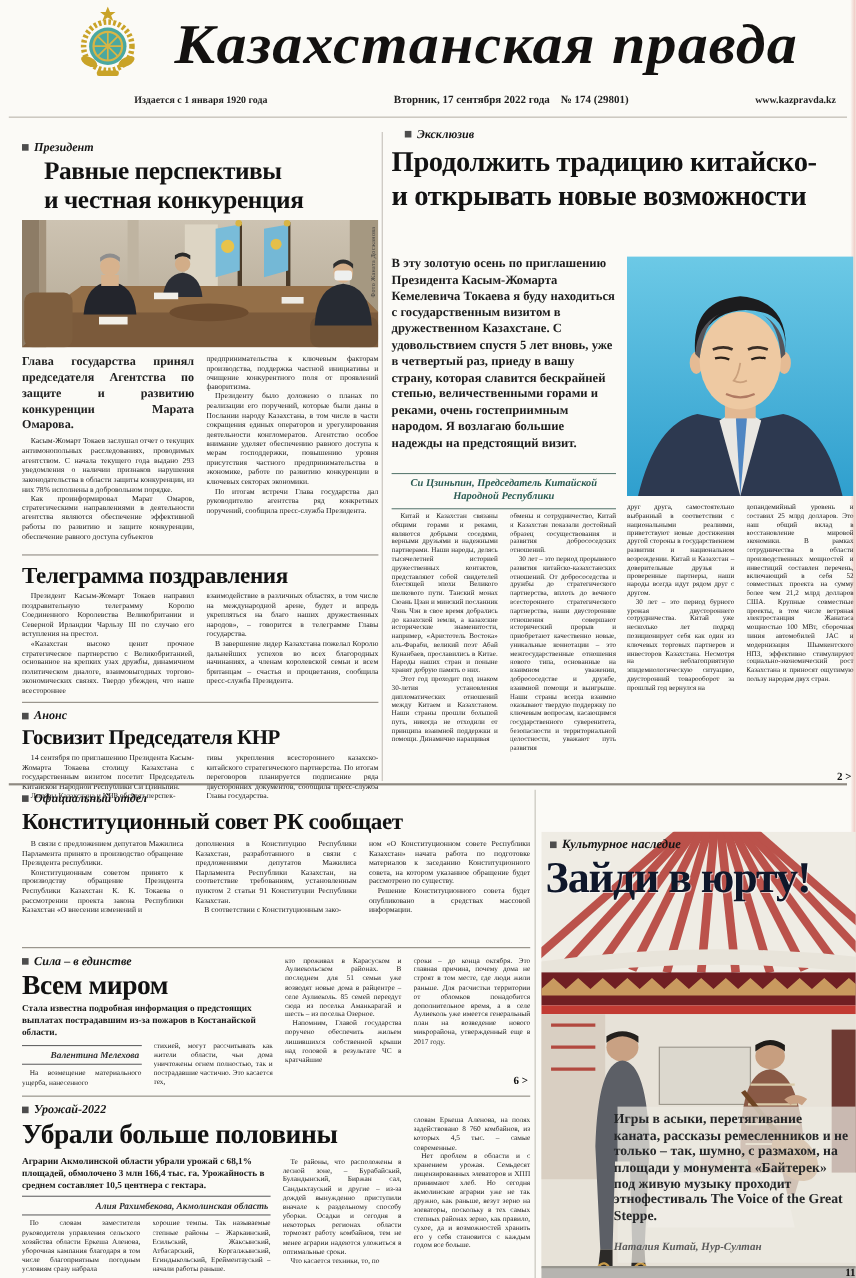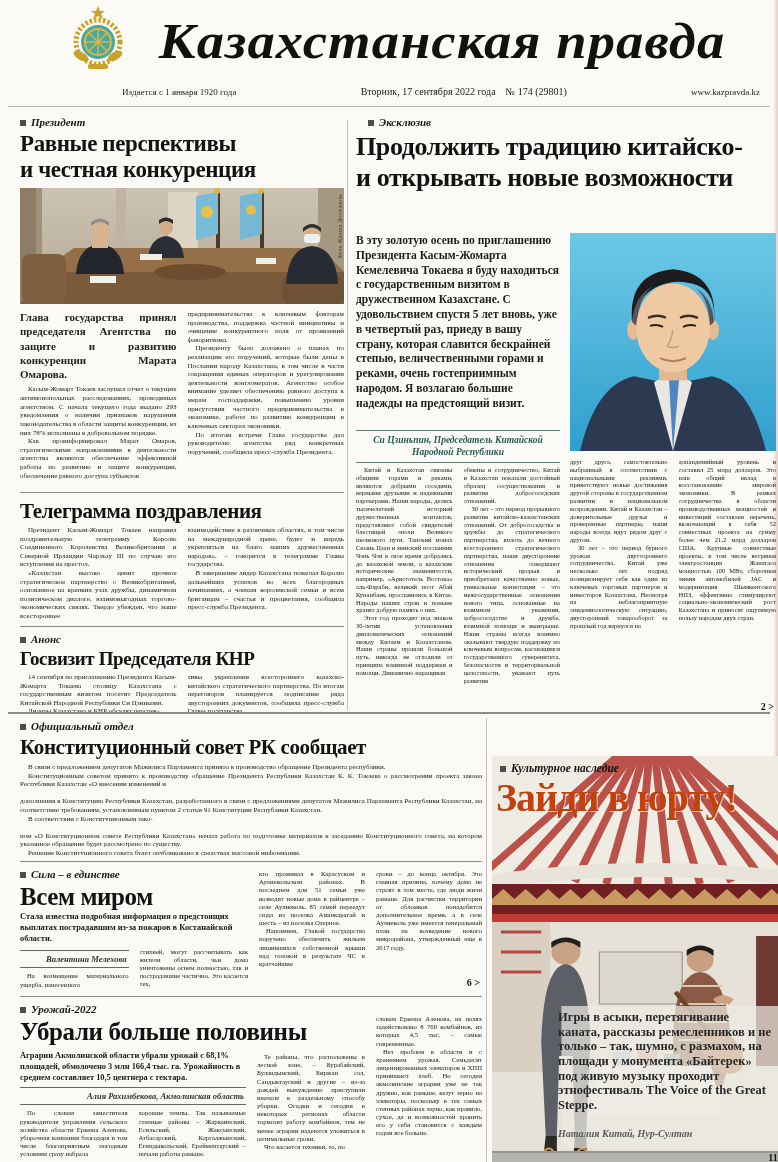--- a/index.html
+++ b/index.html
@@ -7,42 +7,42 @@
         font-family:"Liberation Serif",serif;color:#1a1a1a;}
   .scan-edge{position:absolute;right:0;top:0;width:5px;height:100%;
         background:linear-gradient(to right,rgba(244,207,201,0),#eec4bd);}
   
   .masthead{position:absolute;left:0;top:0;width:778px;height:110px;}
   .emblem{position:absolute;left:72px;top:6px;}
   .np-title{position:absolute;left:128px;top:2px;width:628px;text-align:center;
         font-size:51px;font-weight:bold;font-style:italic;letter-spacing:1px;
         color:#131110;transform:scaleX(1.07);transform-origin:center;line-height:78px;white-space:nowrap;}
   .mast-info{position:absolute;left:122px;right:18px;top:86px;display:flex;
-        justify-content:space-between;align-items:baseline;font-weight:normal;font-size:9px;color:#222;}
+        justify-content:space-between;align-items:baseline;font-weight:bold;font-size:9px;color:#222;}
   .mi-center{font-size:10px;}
   .mast-rule{position:absolute;left:8px;right:8px;top:106px;height:1px;background:#b9b4ac;}
   
   .rubric{font-weight:bold;font-style:italic;font-size:11px;color:#161616;margin:0 0 3px 0;}
   .sq{display:inline-block;width:6px;height:6px;background:#4d4d4d;margin-right:5px;}
   h1,h2{margin:0;font-weight:700;color:#121212;letter-spacing:-0.4px;font-family:"Liberation Serif",serif;}
   .hl-lines p{margin:0;}
   .rule{height:1px;background:#8f8a82;margin:6px 0;}
   .cols{display:flex;gap:11px;overflow:hidden;}
   .bcol{flex:1;overflow:hidden;font-size:7px;line-height:1.23;text-align:justify;color:#222;}
   .bcol p{margin:0;text-indent:8px;}
   .bcol.cont p:first-child{text-indent:0;}
   .byline{border-top:1px solid #666;border-bottom:1px solid #666;text-align:right;
         font-weight:bold;font-style:italic;font-size:8.5px;line-height:1.25;
         padding:3px 2px;margin:2px 0 4px;color:#333;}
   .lead-lg{font-weight:bold;font-size:11px;line-height:1.3;margin-bottom:4px;}
   .lead-sm{font-weight:bold;font-size:8.4px;line-height:1.3;margin:2px 0 3px;}
   .page-ref{font-weight:bold;font-size:10px;color:#111;}
   
-  .top-left{position:absolute;left:20px;top:116px;width:324px;}
-  .head-president{font-size:23px;line-height:26px;}
+  .top-left{position:absolute;left:20px;top:128px;width:324px;}
+  .head-president{font-size:23px;line-height:26px;margin-left:20px;}
   .photo-meeting{position:relative;width:324px;height:116px;margin-top:5px;overflow:hidden;}
   .photo-meeting svg{display:block;width:100%;height:100%;}
   .vcredit{position:absolute;right:1px;top:6px;writing-mode:vertical-rl;transform:rotate(180deg);
         font-size:5.5px;color:#3d3d3d;letter-spacing:0.3px;}
   .pres-cols{margin-top:6px;height:176px;}
   .head-telegram{font-size:21px;line-height:24px;margin-bottom:3px;}
   .tele-cols{height:94px;}
   .head-anons{font-size:19px;line-height:22px;margin-bottom:3px;}
   .anons-cols{height:50px;}
   
@@ -58,21 +58,21 @@
         border-bottom:1px solid #5f7d74;text-align:center;font-weight:bold;font-style:italic;
         font-size:9.5px;line-height:1.3;padding:3px 0;color:#2a5a52;}
   .ex-cols12{position:absolute;left:0;top:350px;width:204px;height:244px;}
   .ex-cols34{position:absolute;left:214px;top:342px;width:206px;height:252px;}
   .ex-cols12 .bcol,.ex-cols34 .bcol{font-size:6.5px;line-height:1.2;}
   .ex-pageref{position:absolute;right:2px;bottom:0;}
   
   .hrule-main{position:absolute;left:8px;right:8px;top:712px;height:2px;background:#8f8a82;}
   .bottom-left{position:absolute;left:20px;top:720px;width:462px;}
   .head-official{font-size:21px;line-height:24px;margin-bottom:4px;}
-  .off-cols{height:92px;flex-direction:column;}
+  .off-cols{height:92px;}
   
   .vm{position:relative;height:122px;}
   .vm-left{position:absolute;left:0;top:0;width:228px;}
   .head-unity{font-size:25px;line-height:27px;}
   .vm-subcols{height:52px;}
   .vm-right{position:absolute;left:239px;top:2px;width:223px;height:118px;}
   .vm .page-ref{position:absolute;right:2px;bottom:2px;}
   
   .hv{position:relative;height:178px;}
   .hv-head{position:absolute;left:0;top:0;width:352px;}
@@ -84,21 +84,21 @@
   .bcol-sm{font-size:6.7px;line-height:1.22;text-align:justify;overflow:hidden;color:#222;}
   .bcol-sm p{margin:0;text-indent:7px;}
   .bcol-sm.cont p:first-child{text-indent:0;}
   
   .vrule2{position:absolute;left:486px;top:718px;width:1px;height:444px;background:#c4c0b8;}
   .yurt{position:absolute;left:492px;top:756px;width:320px;height:444px;overflow:hidden;}
   .yurt svg{position:absolute;left:0;top:0;width:100%;height:100%;}
   .yurt-rubric{position:absolute;left:8px;top:6px;font-weight:bold;font-style:italic;
         font-size:11.5px;color:#141414;}
   .yurt-head{position:absolute;left:4px;top:18px;width:278px;font-weight:bold;font-size:40px;
-        letter-spacing:-1px;color:#c2410c;text-shadow:1px 1px 0 rgba(255,255,255,0.65);}
+        letter-spacing:-1px;color:#0f172a;text-shadow:1px 1px 0 rgba(255,255,255,0.65);}
   .yurt-caption{position:absolute;left:66px;top:254px;width:214px;font-weight:bold;
         font-size:12.5px;line-height:1.17;color:#26282a;}
   .yurt-byline{position:absolute;left:66px;top:372px;width:214px;font-weight:bold;
         font-style:italic;font-size:10px;color:#5a5a5a;}
   .yurt-pageref{position:absolute;right:26px;top:396px;}
 </style>
 </head>
 <body>
 
 <div class="page">

